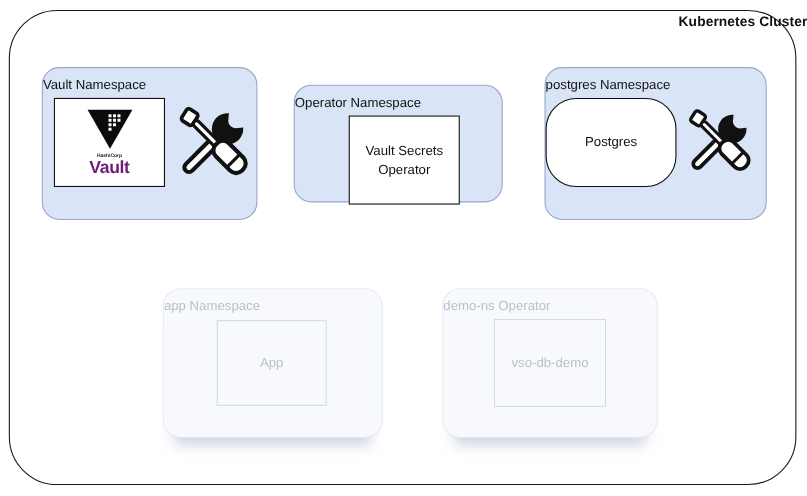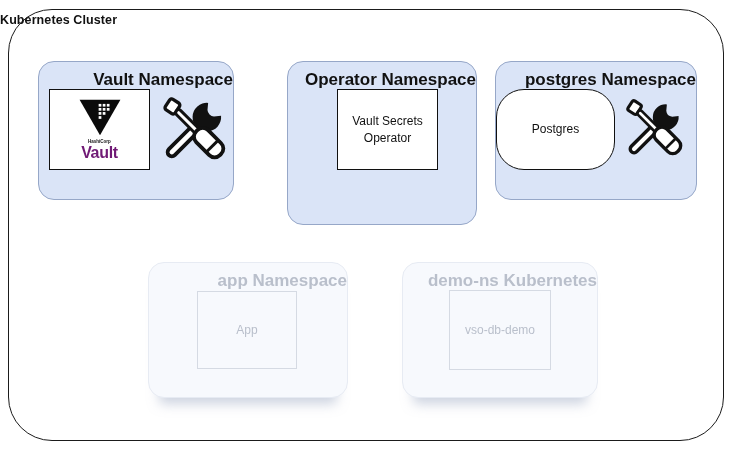--- a/index.html
+++ b/index.html
@@ -5,35 +5,35 @@
   html,body{margin:0;padding:0;}
   body{
     width:734px;height:451px;position:relative;background:#ffffff;
     font-family:"Liberation Sans", sans-serif;color:#111;overflow:hidden;
   }
   .frame{
     position:absolute;left:8px;top:9px;width:714px;height:430px;
     border:1.6px solid #1b1b1b;border-radius:44px;background:#fff;
   }
   .cluster-title{
-    position:absolute;top:13px;left:0;width:734px;text-align:left;
+    position:absolute;top:13px;left:0;width:734px;text-align:right;
     font-weight:bold;font-size:12.5px;letter-spacing:0.1px;
   }
   .ns{
     position:absolute;border-radius:16px;box-sizing:border-box;
   }
   .ns-blue{
     background:#dae4f7;border:1px solid #96a7c8;
   }
   .ns-faded{
     background:#f7f9fd;border:1px solid #e7ebf3;
     box-shadow:0 17px 12px -11px rgba(158,170,196,0.5);
   }
   .ns-title{
-    text-align:right;font-weight:bold;font-size:17px;padding-top:8px;
+    text-align:left;font-weight:normal;font-size:12px;padding-top:8px;
   }
   .ns-title.faded{color:#b9bfcb;}
   .node{
     position:absolute;background:#ffffff;border:1.6px solid #101010;
     box-sizing:border-box;display:flex;align-items:center;justify-content:center;
     text-align:center;font-size:12px;line-height:1.35;
   }
   .node-faded{
     position:absolute;background:transparent;border:1px solid #d5dae3;
     box-sizing:border-box;display:flex;align-items:center;justify-content:center;
@@ -79,21 +79,21 @@
     </g>
     <g transform="rotate(45 50 50)">
       <rect x="5" y="42.5" width="14" height="15" rx="3" fill="#fff" stroke="#111" stroke-width="4" transform="rotate(-12 12 50)"></rect>
       <rect x="19" y="46.5" width="36" height="7" rx="3.5" fill="#fff" stroke="#111" stroke-width="3.5"></rect>
       <rect x="53" y="40" width="40" height="20" rx="9" fill="#fff" stroke="#111" stroke-width="4.5"></rect>
       <line x1="79" y1="41" x2="79" y2="59" stroke="#111" stroke-width="3.5"></line>
     </g>
   </svg>
 </div>
 
-<div class="ns ns-blue" style="left:267px;top:61px;width:190px;height:164px;margin-left:20px;">
+<div class="ns ns-blue" style="left:267px;top:77px;width:190px;height:107px;">
   <div class="ns-title">Operator Namespace</div>
   <div class="node" style="left:49px;top:27px;width:101px;height:81px;padding:16px 10px;">Vault Secrets Operator</div>
 </div>
 
 <div class="ns ns-blue" style="left:495px;top:61px;width:202px;height:139px;">
   <div class="ns-title">postgres Namespace</div>
   <div class="node" style="left:0;top:27px;width:119px;height:81px;border-radius:28px;">Postgres</div>
   <svg class="tools" style="left:121px;top:28px;" width="76" height="76" viewBox="0 0 100 100">
     <g transform="rotate(-45 50 50)">
       <rect x="6" y="45" width="52" height="10" rx="5" fill="#fff" stroke="#111" stroke-width="4.5"></rect>
@@ -107,15 +107,15 @@
     </g>
   </svg>
 </div>
 
 <div class="ns ns-faded" style="left:148px;top:262px;width:200px;height:136px;">
   <div class="ns-title faded">app Namespace</div>
   <div class="node-faded" style="left:48px;top:28px;width:100px;height:78px;">App</div>
 </div>
 
 <div class="ns ns-faded" style="left:402px;top:262px;width:196px;height:136px;">
-  <div class="ns-title faded">demo-ns Kubernetes</div>
+  <div class="ns-title faded">demo-ns Operator</div>
   <div class="node-faded" style="left:46px;top:27px;width:102px;height:80px;">vso-db-demo</div>
 </div>
 
 </body></html>

